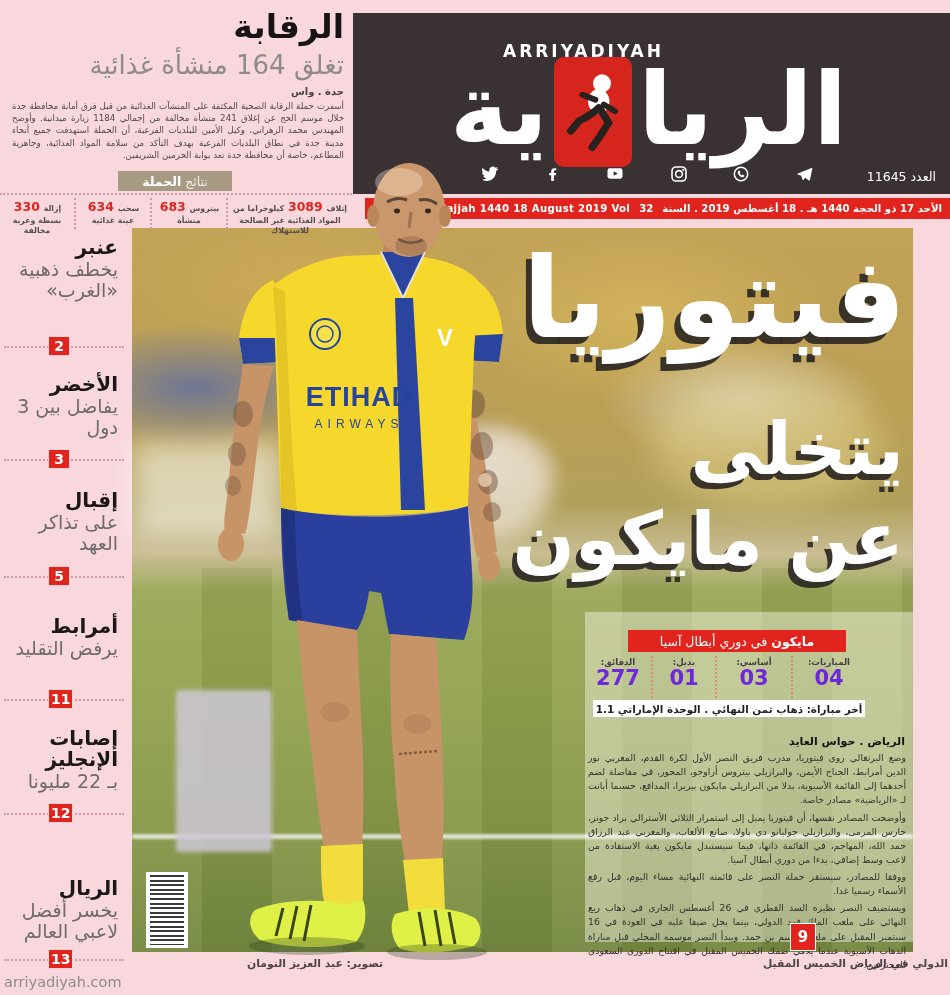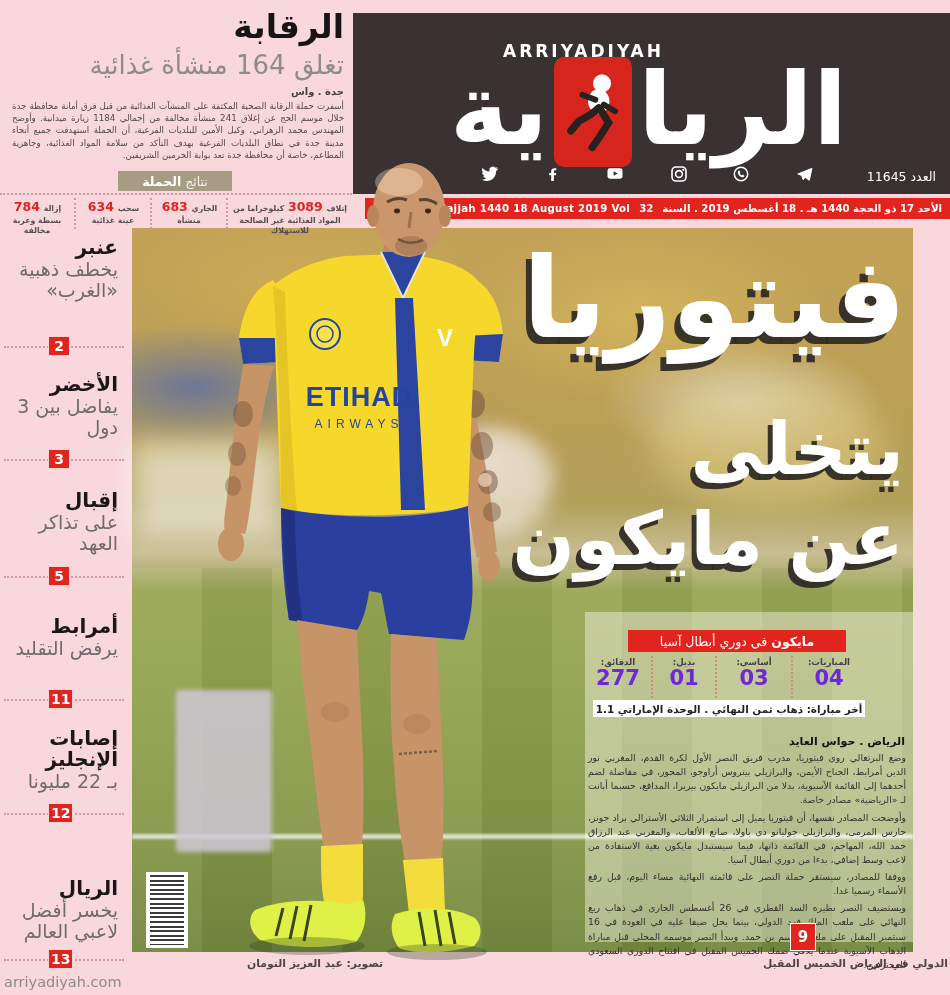--- a/index.html
+++ b/index.html
@@ -113,32 +113,32 @@
       <span class="lt">نتائج</span>
       <b>الحملة</b>
     </div>
     <div class="ts-results">
       <div class="rcell" style="width:124px;">
         <span>إتلاف</span>
         <span class="rnum">3089</span>
         <span>كيلوجراما من المواد الغذائية غير الصالحة للاستهلاك</span>
       </div>
       <div class="rcell" style="width:76px;">
-        <span>الجاري</span>
+        <span>بيتروس</span>
         <span class="rnum">683</span>
         <span>منشأة</span>
       </div>
       <div class="rcell" style="width:76px;">
         <span>سحب</span>
         <span class="rnum">634</span>
         <span>عينة غذائية</span>
       </div>
       <div class="rcell" style="width:76px;">
         <span>إزالة</span>
-        <span class="rnum">784</span>
+        <span class="rnum">330</span>
         <span>بسطة وعربة مخالفة</span>
       </div>
     </div>
   </div>
 
   <div id="masthead">
     <div class="latin-title">ARRIYADIYAH</div>
     <div class="arlogo">
       <span>الريا</span>
       <span class="runnerbox">

